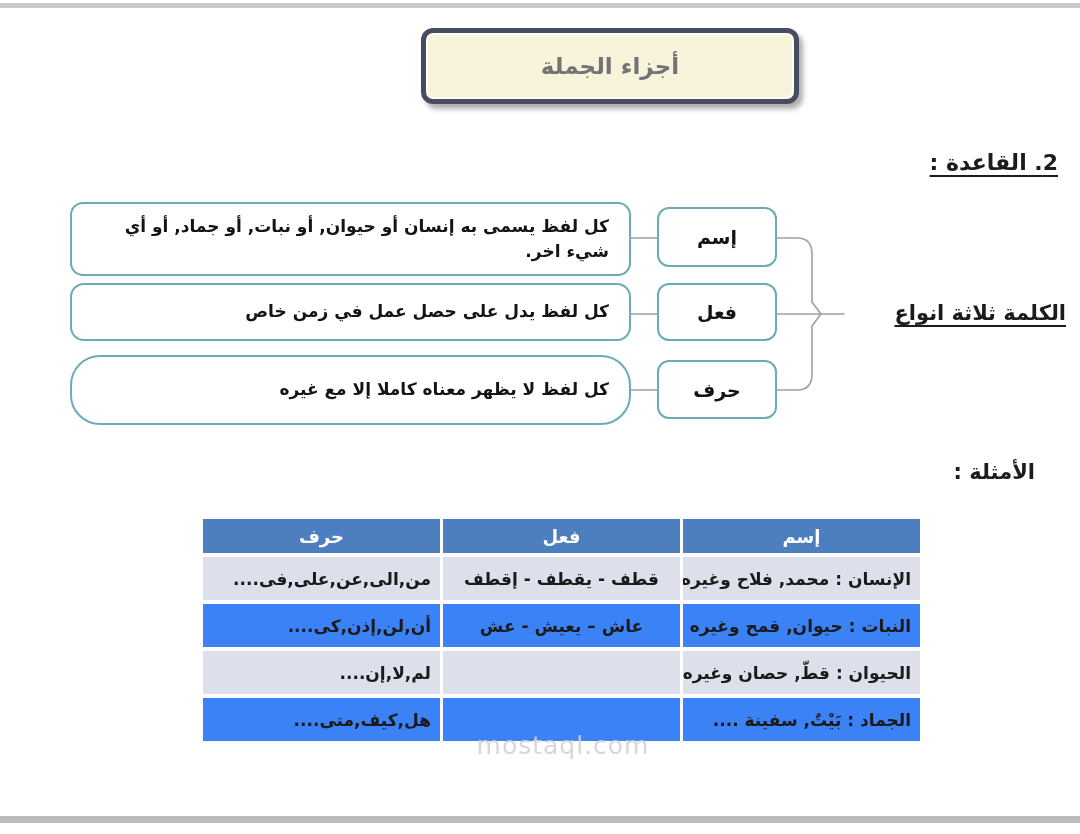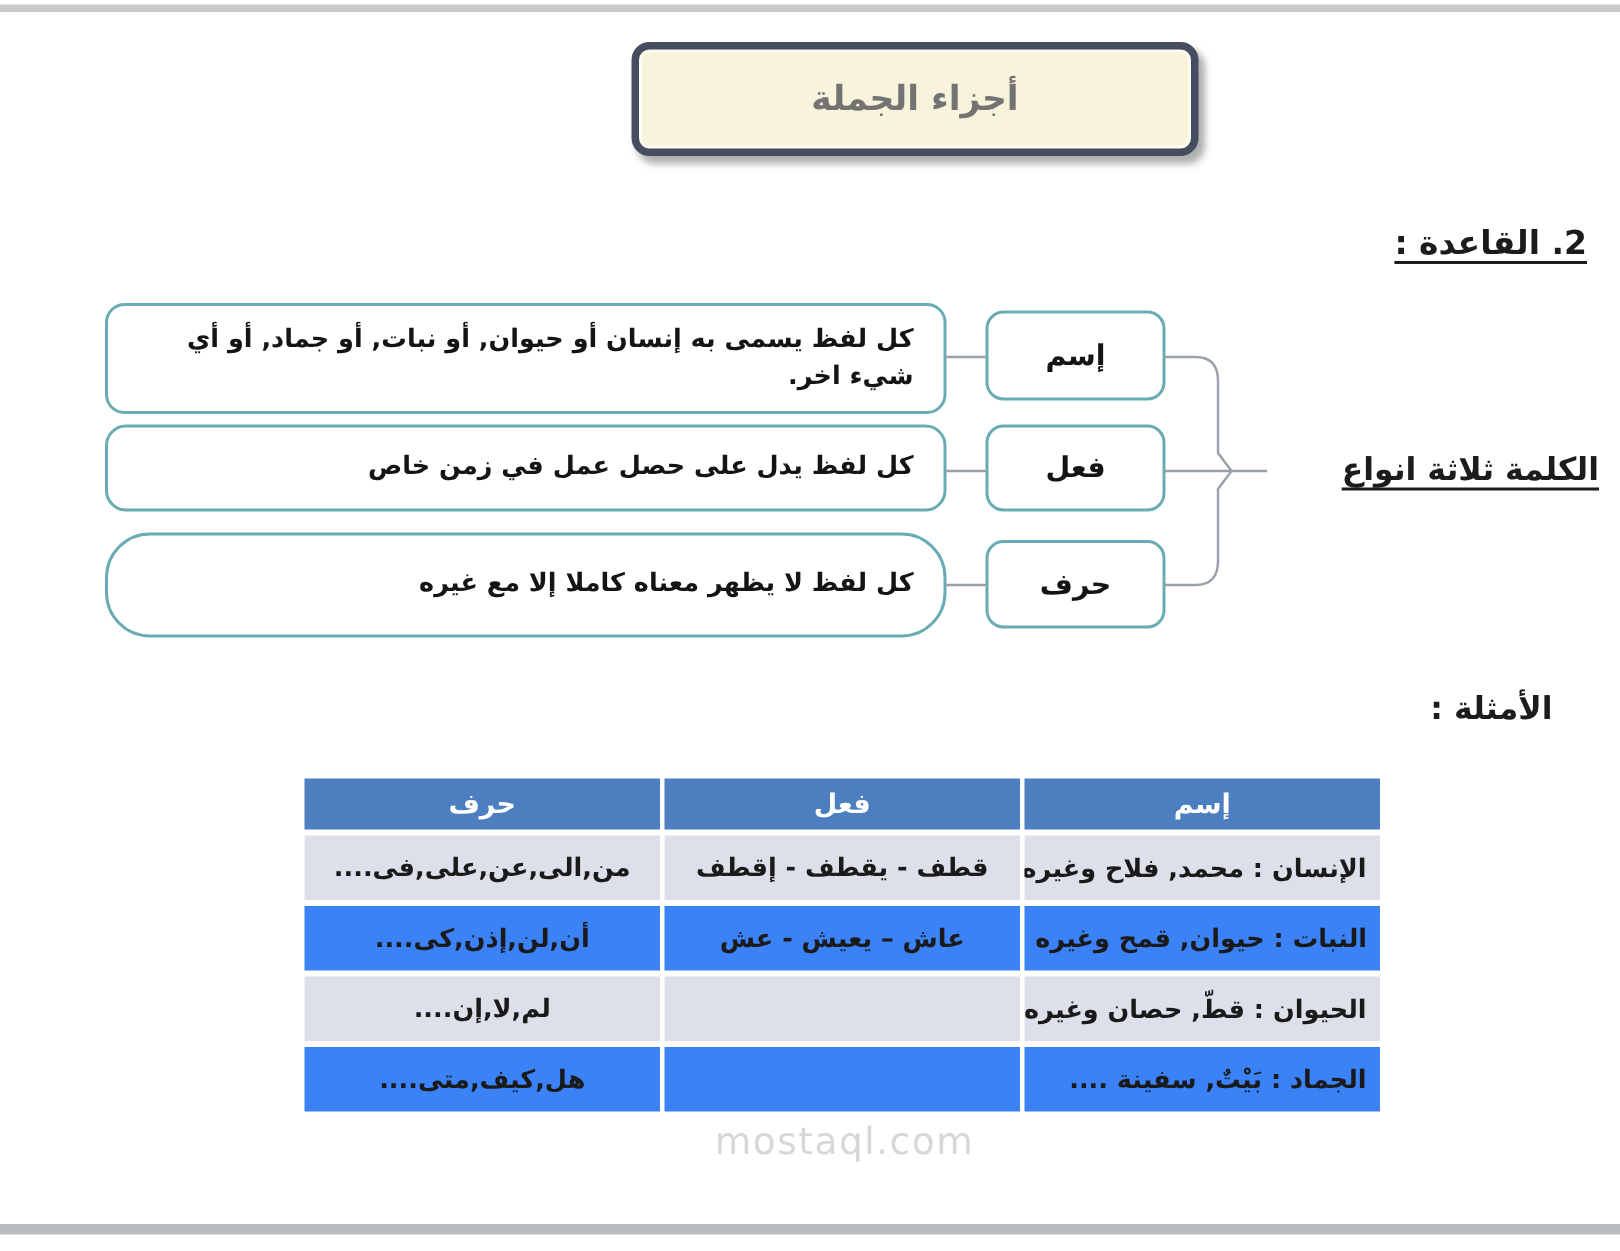--- a/index.html
+++ b/index.html
@@ -79,31 +79,31 @@
   table.examples th{
     background:#4d7ebf;color:#ffffff;font-size:18px;font-weight:bold;
     height:34px;text-align:center;padding:0 6px;
   }
   table.examples td{
     height:39px;font-size:17px;font-weight:bold;color:#1a1a1a;
     padding:2px 9px;overflow:hidden;white-space:nowrap;
   }
   td.c-ism{text-align:right;}
   td.c-fil{text-align:center;}
-  td.c-harf{text-align:center;margin-left:28px;}
+  td.c-harf{text-align:right;margin-left:28px;}
   tr.band-a td{background:#dde0ea;}
   tr.band-b td{background:#3b82f6;}
   tr.band-last td{background:#cdd6e9;}
 
   .watermark{
     position:absolute;left:563px;top:730px;transform:translateX(-50%);
     text-align:center;pointer-events:none;direction:rtl;z-index:5;
   }
   .watermark .mark{font-size:54px;font-weight:bold;color:#d9d9db;line-height:1.05;opacity:.85;}
-  .watermark .domain{font-size:25px;color:#d3d3d5;direction:ltr;letter-spacing:1px;margin-top:16px;opacity:.9;
+  .watermark .domain{font-size:25px;color:#d3d3d5;direction:ltr;letter-spacing:1px;margin-top:1px;opacity:.9;
     font-family:"DejaVu Sans","Liberation Sans",sans-serif;}
 </style>
 </head>
 <body>
 
 <div class="edge top"></div>
 <div class="edge bottom"></div>
 
 <div class="title-box">
   <span class="txt">أجزاء الجملة</span>

